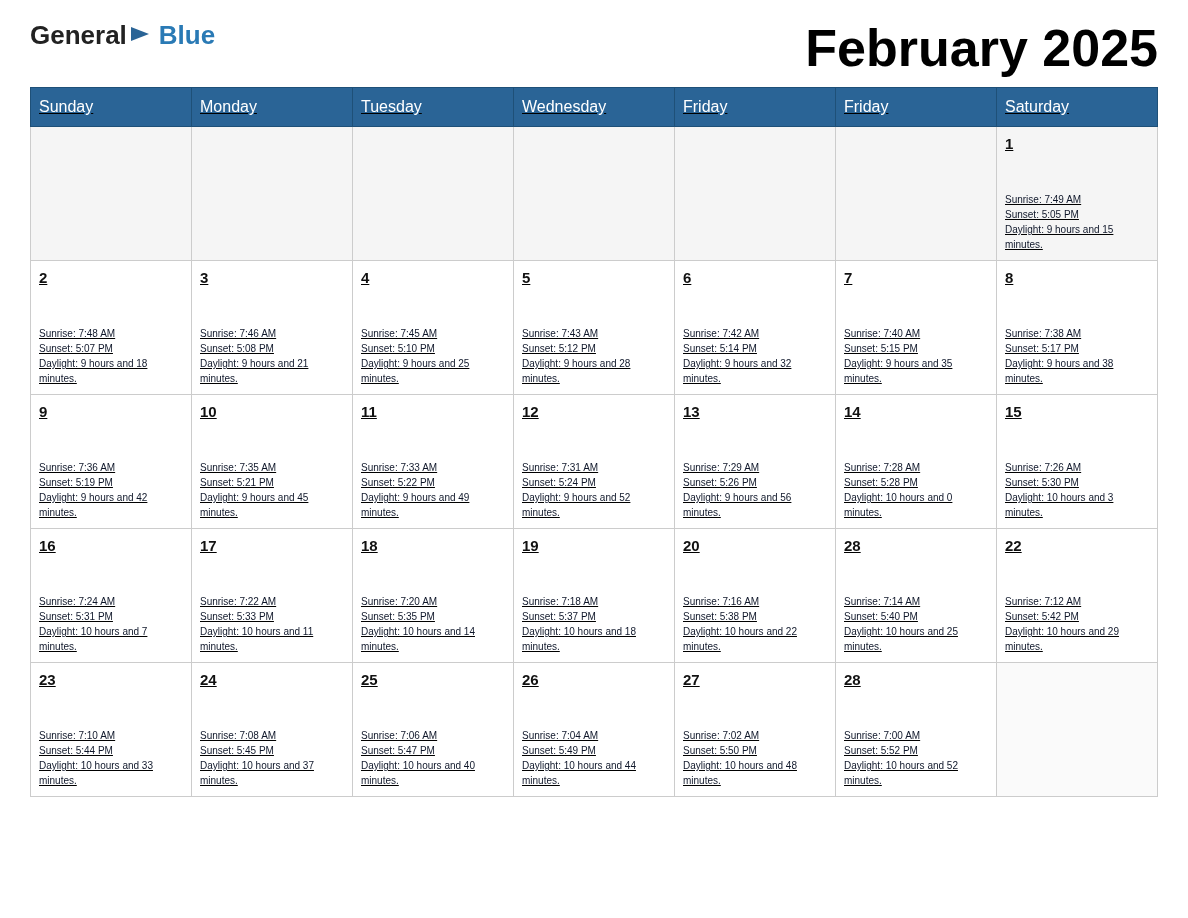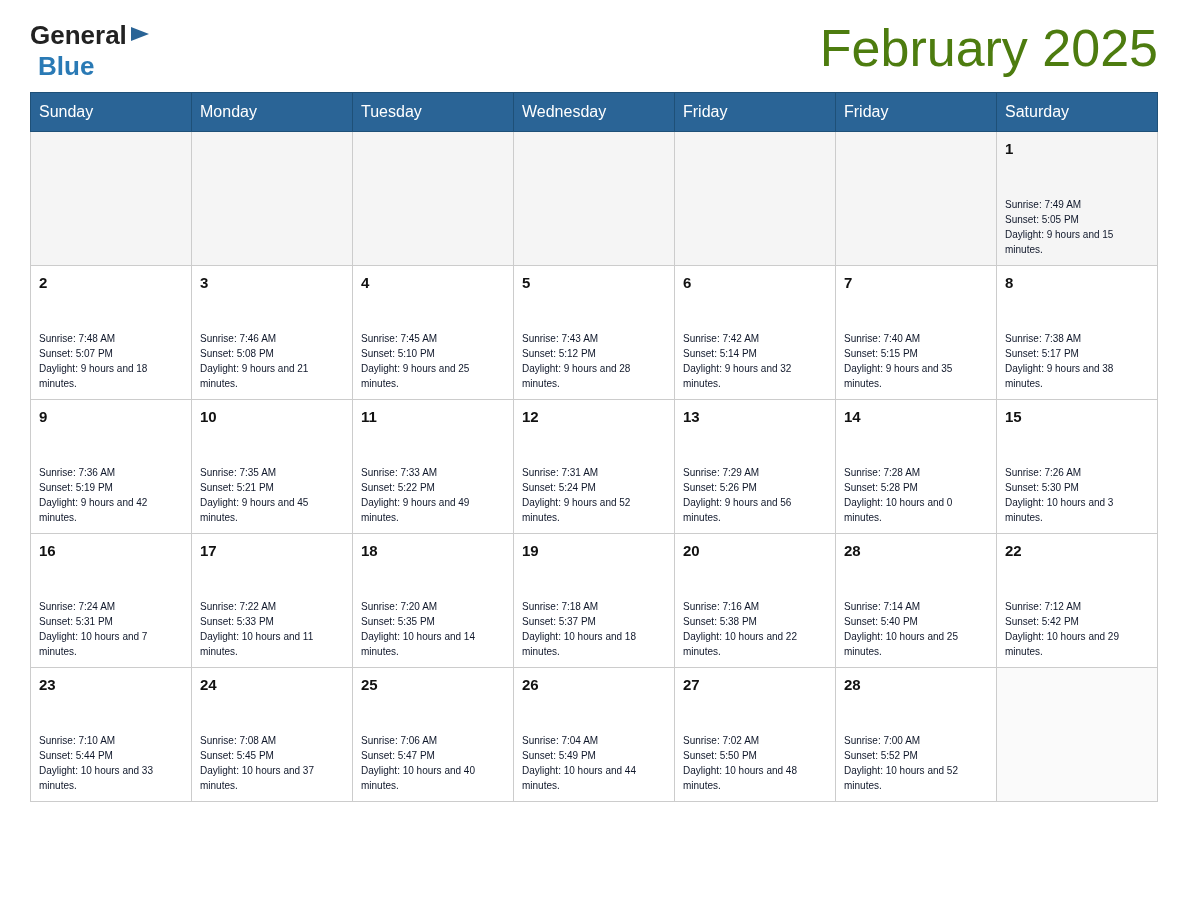--- a/index.html
+++ b/index.html
@@ -24,33 +24,34 @@
     .logo-text-blue {
       font-size: 26px;
       font-weight: bold;
       color: #2a7ab5;
     }
     .title-block {
       text-align: right;
     }
     .month-title {
       font-size: 52px;
-      font-weight: normal;
-      color: #4d7c0f;
+      font-weight: bold;
+      color: #000000;
       line-height: 1.1;
     }
     .location {
       font-size: 20px;
       color: #333;
       margin-top: 4px;
     }
     .calendar {
       width: 100%;
       border-collapse: collapse;
       margin-top: 10px;
+      text-decoration: underline;
     }
     .calendar th {
       background: #2a6496;
       color: #fff;
       font-size: 16px;
       font-weight: normal;
       padding: 10px 8px;
       text-align: left;
       border: 1px solid #1e5078;
     }
@@ -76,21 +77,21 @@
       font-size: 10px;
       color: #0f172a;
       line-height: 1.5;
       margin-top: 40px;
     }
     .empty-cell {
       background: #fafafa;
     }
     .logo-wrapper {
       display: flex;
-      flex-direction: column;
+      flex-direction: row;
       align-items: flex-start;
     }
     .logo-row {
       display: flex;
       align-items: center;
     }
   </style>
 </head>
 <body>
 

